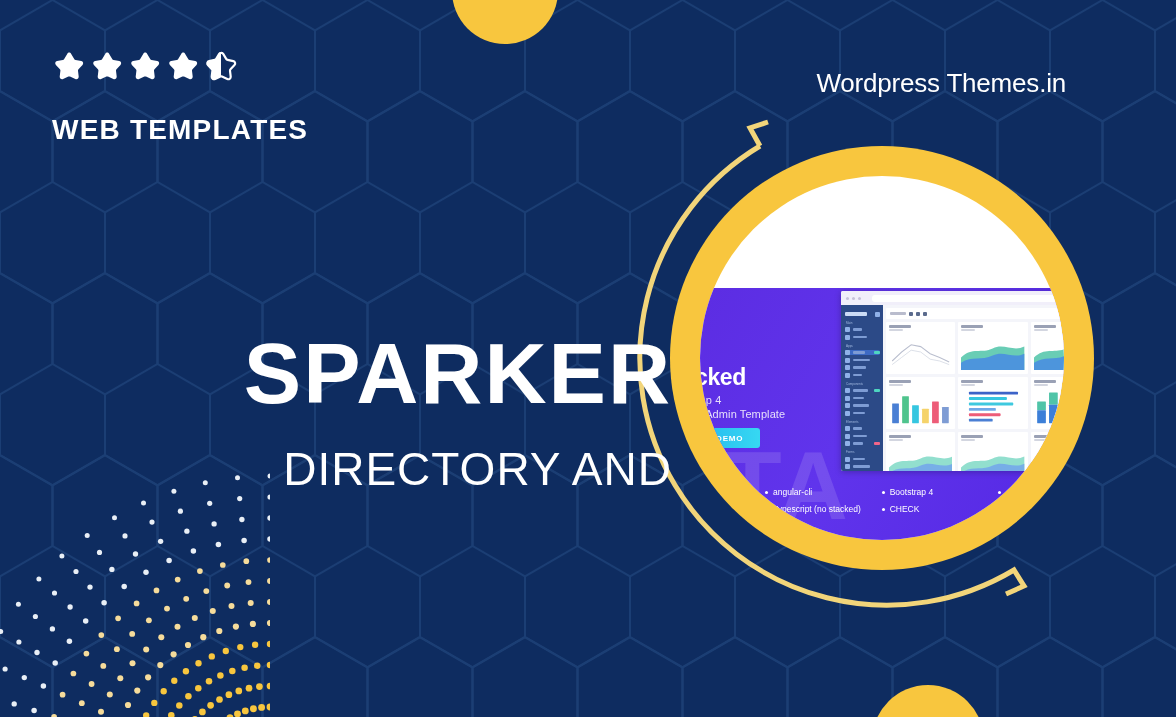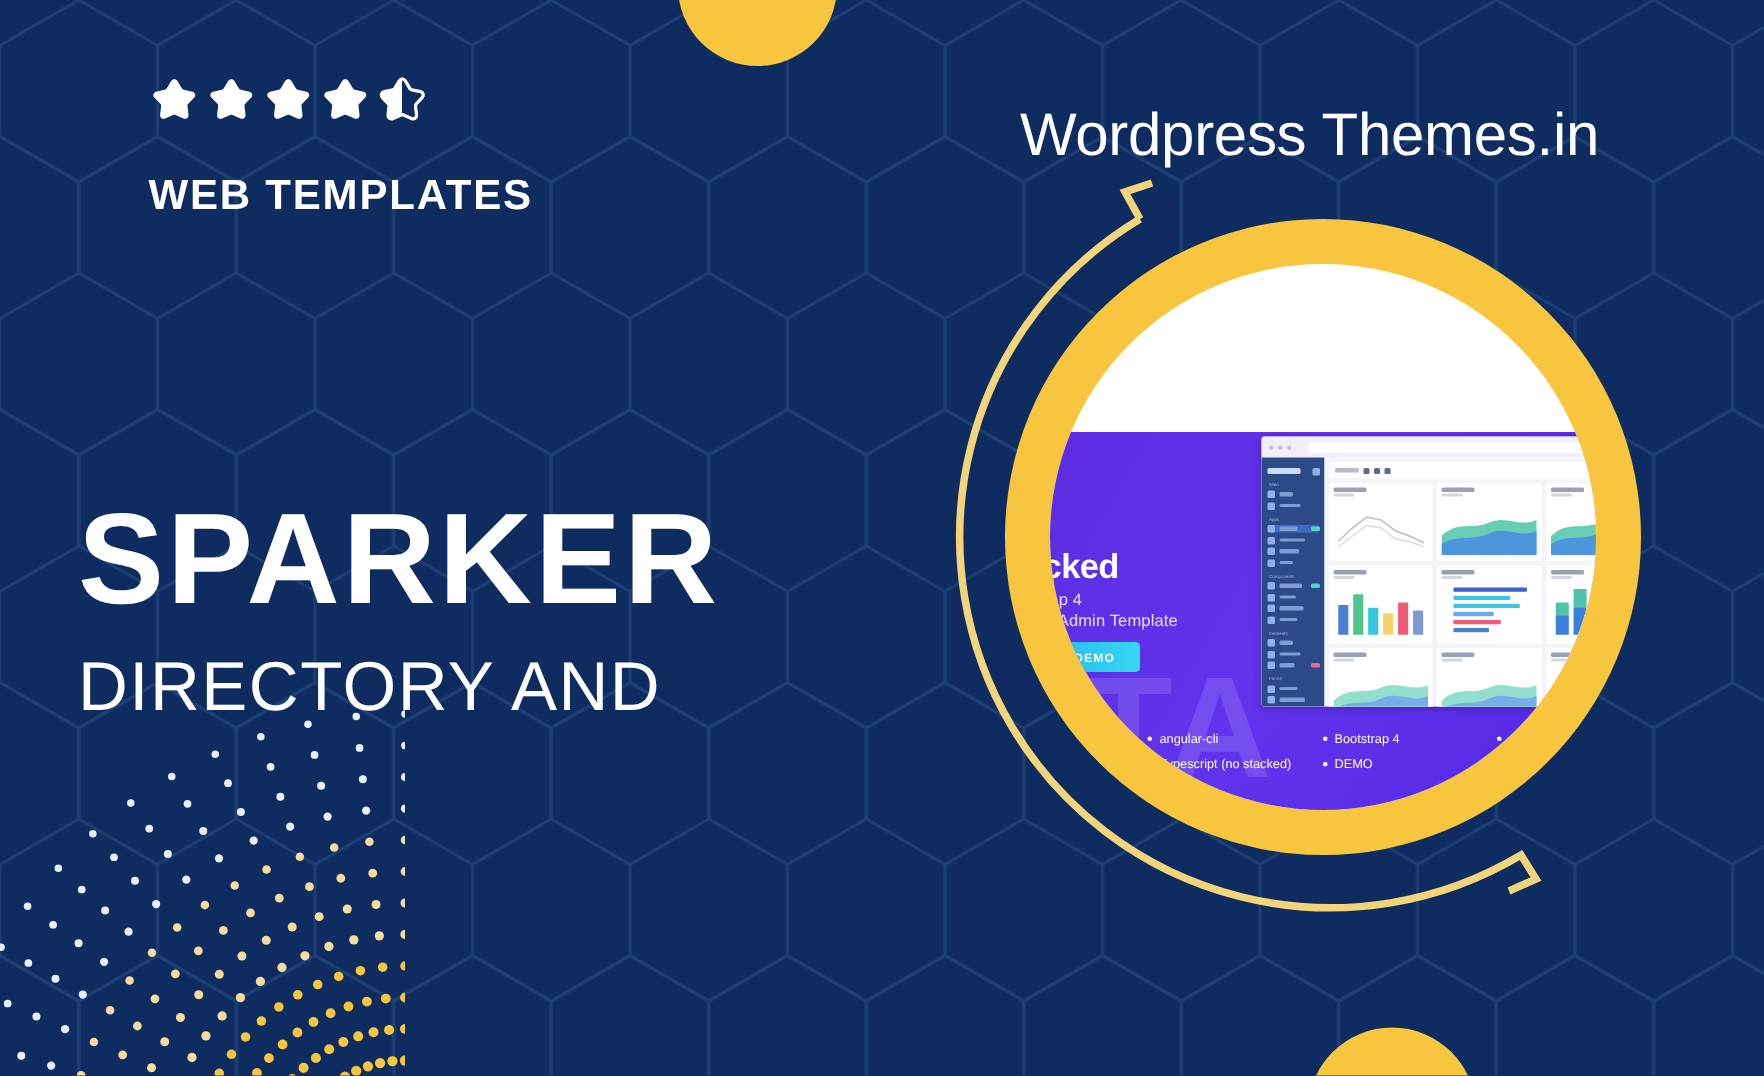--- a/index.html
+++ b/index.html
@@ -20,56 +20,56 @@
     width:340px; height:340px; z-index:1;
   }
   .blob {
     position:absolute; border-radius:50%; background:#F8C63E; z-index:1;
   }
   #blob-top { left:452px; top:-62px; width:106px; height:106px; }
   #blob-bottom { left:872px; top:685px; width:112px; height:112px; }
 
   
   #left-col {
-    position:absolute; left:52px; top:48px; z-index:6; width:520px;margin-left:47px;
+    position:absolute; left:52px; top:48px; z-index:6; width:520px;
   }
   #stars { display:flex; gap:4px; height:36px; align-items:center; }
   #stars svg { display:block; }
 
   #web-templates {
     margin-top:30px;
     color:#FFFFFF;
     font-size:28px;
     font-weight:bold;
     letter-spacing:1.2px;
   }
 
   #title-block {
-    position:absolute; left:52px; top:330px; z-index:6; width:620px;
+    position:absolute; left:52px; top:330px; z-index:6; width:620px;text-align:right;
   }
   #product-title {
     color:#FFFFFF;
     font-size:86px;
     font-weight:bold;
     letter-spacing:2px;
     line-height:1;
   }
   #product-subtitle {
     color:#FFFFFF;
     font-size:46px;
     font-weight:normal;
     letter-spacing:1px;
     line-height:1;
-    margin-top:18px;
+    margin-top:30px;
   }
 
   
   #brand {
     position:absolute; right:110px; top:68px; z-index:6;
-    color:#FFFFFF; font-size:40px; letter-spacing:-0.2px;
+    color:#FFFFFF; font-size:26px; letter-spacing:-0.2px;
     white-space:nowrap;
   }
 
   
   #showcase {
     position:absolute; left:632px; top:108px;
     width:500px; height:500px; z-index:4;
   }
   #arc-svg { position:absolute; inset:0; z-index:1; }
   #ring {
@@ -451,21 +451,21 @@
       <div class="promo-sub" id="promo-sub1" data-name="promo-subtitle-line1">Bootstrap 4</div>
       <div class="promo-sub" id="promo-sub2" data-name="promo-subtitle-line2">Angular Admin Template</div>
 
       <div id="demo-btn" data-name="check-demo-button">CHECK DEMO</div>
 
       <div id="bullets" data-name="feature-list">
           <div class="bullet" data-name="feature-item"><i data-name="bullet-dot-icon"></i><span data-name="feature-label">angular-cli</span></div>
           <div class="bullet" data-name="feature-item"><i data-name="bullet-dot-icon"></i><span data-name="feature-label">Bootstrap 4</span></div>
           <div class="bullet" data-name="feature-item"><i data-name="bullet-dot-icon"></i><span data-name="feature-label">Angular 5 and beyond</span></div>
           <div class="bullet" data-name="feature-item"><i data-name="bullet-dot-icon"></i><span data-name="feature-label">Typescript (no stacked)</span></div>
-          <div class="bullet" data-name="feature-item"><i data-name="bullet-dot-icon"></i><span data-name="feature-label">DEMO</span></div>
+          <div class="bullet" data-name="feature-item"><i data-name="bullet-dot-icon"></i><span data-name="feature-label">CHECK</span></div>
           <div class="bullet" data-name="feature-item"><i data-name="bullet-dot-icon"></i><span data-name="feature-label">and much more..</span></div>
         </div>
 
       <div id="dash" data-name="dashboard-mockup">
         <div id="dash-browser" data-name="browser-bar">
           <span class="br-dot" data-name="browser-dot"></span>
           <span class="br-dot" data-name="browser-dot"></span>
           <span class="br-dot" data-name="browser-dot"></span>
           <span id="dash-url" data-name="browser-url-bar"></span>
         </div>

